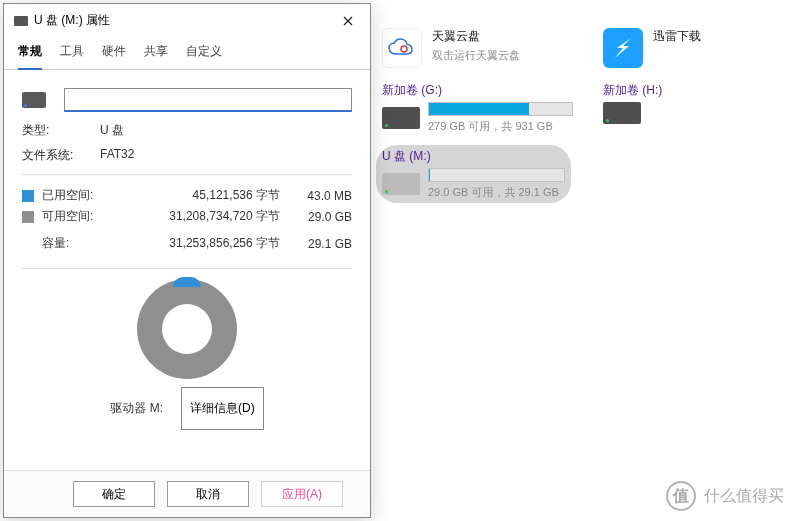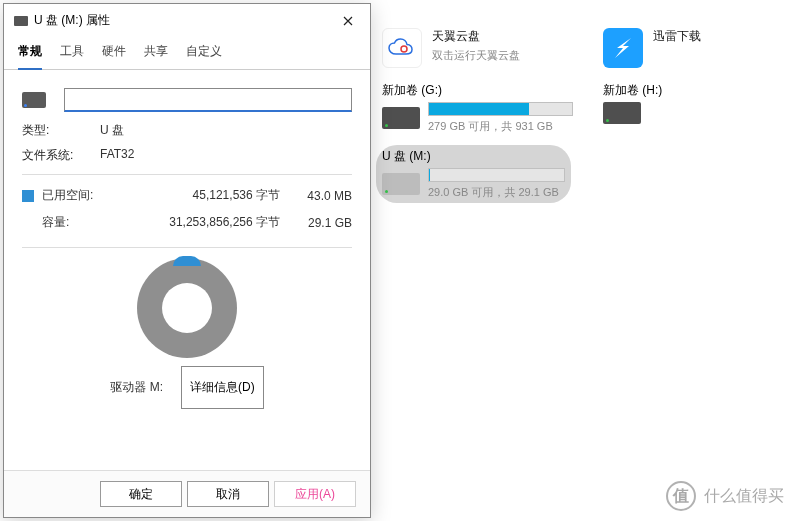--- a/index.html
+++ b/index.html
@@ -35,36 +35,36 @@
 .space-row .bytes { flex: 1; text-align: right; padding-right: 8px; }
 .space-row .hsize { width: 64px; text-align: right; }
 
 .donut-wrap { text-align: center; margin: 10px 0 6px; position:relative; }
 .donut { width: 100px; height: 100px; border-radius: 50%; background: #8f8f8f; margin: 0 auto; position: relative; }
 .donut .used-slice { position:absolute; left:50%; top:-2px; width:28px; height:10px; transform:translateX(-50%); border-radius: 10px 10px 0 0; background:#2f8fd4; }
 .donut .hole { position: absolute; left: 25px; top: 25px; width: 50px; height: 50px; border-radius: 50%; background: #fff; }
 .dlabel-row { display:flex; align-items:center; justify-content:center; gap:18px; margin-top:8px; }
 .details-btn { border:1px solid #888; background:#fff; padding:12px 8px; cursor:pointer; font-size:12px; }
 
-.footer { position:absolute; left:0; right:0; bottom:0; display:flex; justify-content:flex-end; gap:5px; padding:10px 14px; background:#fbfbfb; border-top:1px solid #ddd; }
+.footer { position:absolute; left:0; right:0; bottom:0; display:flex; justify-content:flex-end; gap:12px; padding:10px 27px; background:#fbfbfb; border-top:1px solid #ddd; }
 .footer button { width:82px; height:26px; border:1px solid #999; background:#fff; cursor:pointer; font-size:12px; }
 .footer button.disabled { color:#ec4899; border-color:#cfcfcf; cursor:default; }
 
 
 .explorer { position:absolute; left:382px; top:28px; right:6px; }
 .erow { display:flex; gap:30px; margin-bottom:14px; }
 .card { display:flex; gap:10px; width:195px; }
 .icon-box { width:40px; height:40px; border-radius:6px; display:flex; align-items:center; justify-content:center; }
 .cloud-icon { border:1px solid #eee; }
 .thunder-icon { background:#1da0ff; }
 .card-text .l1 { color:#111; margin-bottom:3px; }
 .card-text .l2 { color:#888; font-size:11px; }
 
 .drive-card { width:195px; }
-.drive-card .dtitle { color:#000000; margin-bottom:3px; }
+.drive-card .dtitle { color:#4c1d95; margin-bottom:3px; }
 .drive-visual { display:flex; align-items:center; gap:8px; }
 .drive-icn { width:38px; height:22px; background:#4f4f4f; border-radius:2px; position:relative; }
 .drive-icn::after { content:""; position:absolute; left:3px; bottom:2px; width:3px; height:3px; border-radius:50%; background:#36c24a; }
 .drive-meter-col { flex:1; }
 .meter { height:14px; background:#e5e5e5; border:1px solid #c0c0c0; position:relative; }
 .meter .fill { position:absolute; left:0; top:0; bottom:0; background:#0aa8e0; }
 .dinfo { color:#888; font-size:11px; margin-top:3px; }
 .drive-card.selected { background:#d5d5d5; padding:3px 6px; margin:-3px -6px;border-radius:21px; }
 .usb-icn { background:#bcbcbc; }
 .meter.usb .fill { background:#0aa8e0; width:1%; }
@@ -175,20 +175,26 @@
       <span>FAT32</span>
     </div>
 
     <div class="space">
       <div class="space-row">
         <div class="sq blue"></div>
         <span class="slabel">已用空间:</span>
         <span class="bytes">45,121,536 字节</span>
         <span class="hsize">43.0 MB</span>
       </div>
+      <div class="space-row">
+        <div class="sq gray"></div>
+        <span class="slabel">可用空间:</span>
+        <span class="bytes">31,208,734,720 字节</span>
+        <span class="hsize">29.0 GB</span>
+      </div>
       <div class="space-row" style="margin-top:10px;">
         <div style="width:20px"></div>
         <span class="slabel">容量:</span>
         <span class="bytes">31,253,856,256 字节</span>
         <span class="hsize">29.1 GB</span>
       </div>
     </div>
 
     <div class="donut-wrap">
       <div class="donut">

